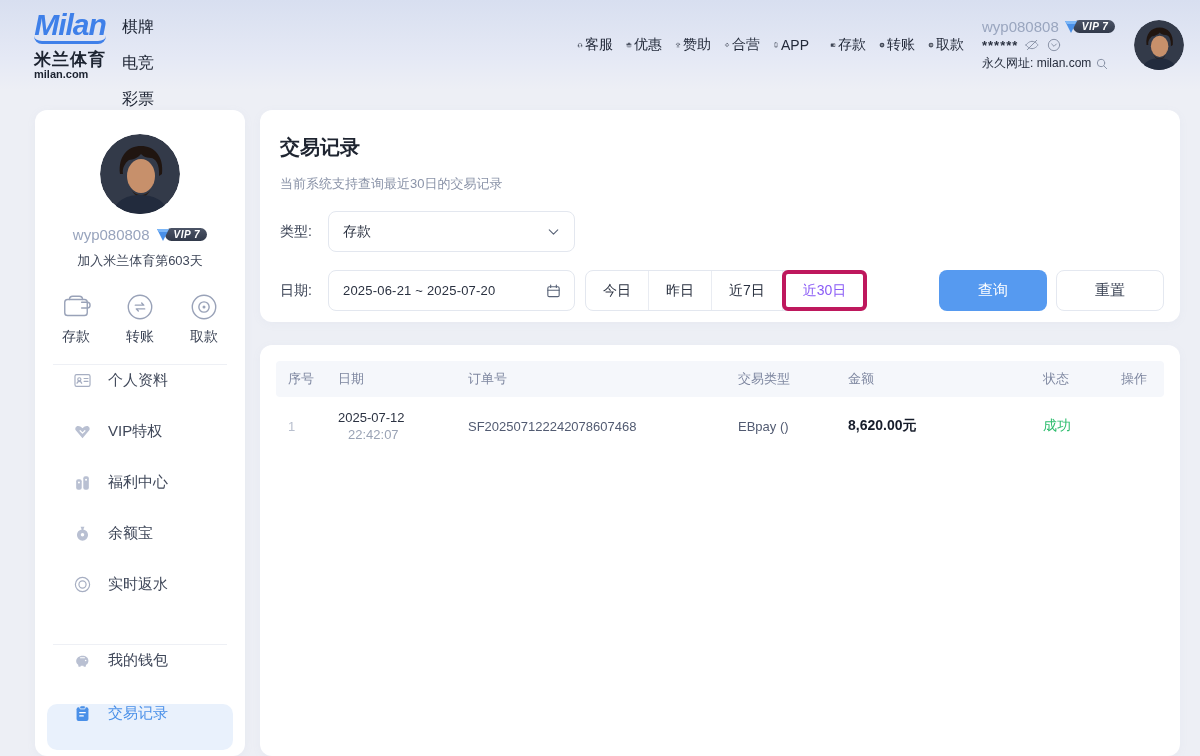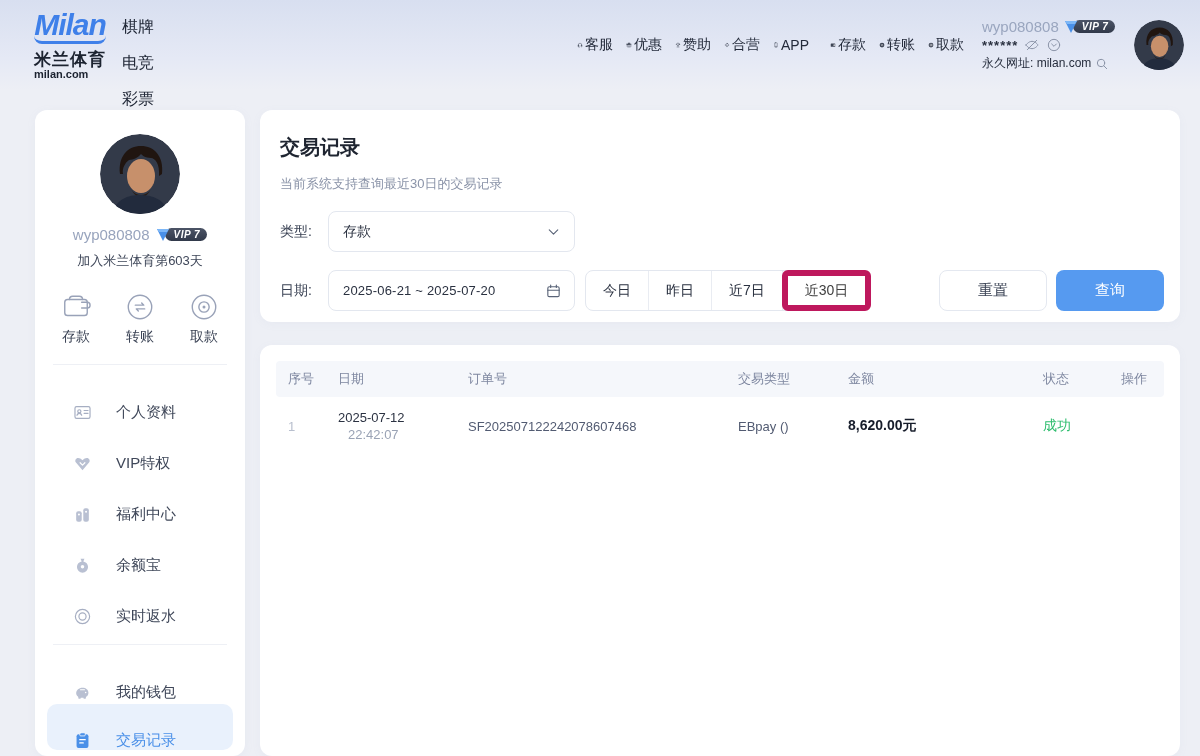--- a/index.html
+++ b/index.html
@@ -45,21 +45,21 @@
   .sb-avatar { width:80px; height:80px; margin:0 auto; display:block; }
   .sb-name-row { display:flex; align-items:center; justify-content:center; gap:5px; margin-top:12px; }
   .sb-name { font-size:15px; color:#98a4bd; }
   .sb-joined { text-align:center; font-size:13px; color:#3f4759; margin-top:9px; }
   .sb-quick { display:flex; justify-content:space-between; padding:0 26px; margin-top:22px; }
   .sb-quick-item { display:flex; flex-direction:column; align-items:center; gap:6px; cursor:pointer; }
   .sb-quick-item svg { width:30px; height:30px; stroke:#99a2b8; fill:none; stroke-width:1.5; stroke-linecap:round; stroke-linejoin:round; }
   .sb-quick-item .sb-quick-label { font-size:14px; color:#3a4254; }
   .sb-divider { height:1px; background:#eef0f5; margin:18px 18px 0 18px; }
   .sb-menu { margin-top:6px; }
-  .sb-item { display:flex; align-items:flex-end; gap:24px; height:51px; padding-left:38px; cursor:pointer; }
+  .sb-item { display:flex; align-items:flex-start; gap:16px; height:51px; padding-left:38px; cursor:pointer; }
   .sb-item svg { width:19px; height:19px; stroke:#a6aec2; fill:none; stroke-width:1.5; stroke-linecap:round; stroke-linejoin:round; flex:0 0 auto; }
   .sb-item svg.fillicon { stroke:none; fill:#b9c0d2; }
   .sb-item .sb-label { font-size:15px; color:#3f4759; }
   .sb-item.active { background:#e9f1fc; border-radius:10px; margin:2px 12px 0 12px; padding-left:26px; height:46px; }
   .sb-item.active .sb-label { color:#4a90e8; }
 
   
   .panel { position:absolute; background:#fff; border-radius:12px; box-shadow:0 2px 10px rgba(140,150,180,.06); }
   .filter-panel { left:260px; top:110px; width:920px; height:212px; padding:24px 16px 0 20px; }
   .page-title { font-size:20px; font-weight:700; color:#1e2430; }
@@ -70,21 +70,21 @@
     background:#fff; display:flex; align-items:center; padding:0 36px 0 14px; cursor:pointer; }
   .selectbox .sel-value { font-size:14px; color:#2a3140; }
   .datebox .date-value { font-size:13px; color:#2a3140; letter-spacing:.2px; }
   .box-icon { position:absolute; right:12px; top:50%; transform:translateY(-50%); width:17px; height:17px;
     stroke:#5a6478; fill:none; stroke-width:1.6; stroke-linecap:round; stroke-linejoin:round; }
   .range-group { display:flex; align-items:stretch; height:41px; border:1px solid #e3e7ef; border-radius:8px;
     margin-left:10px; background:#fff; }
   .range-btn { display:flex; align-items:center; justify-content:center; padding:0 17px; font-size:14px;
     color:#2a3140; border-right:1px solid #e9ecf2; cursor:pointer; white-space:nowrap; }
   .range-btn:last-child { border-right:none; }
-  .range-btn.active { border:6px solid #be185d; border-radius:6px; margin:-1px; color:#404040; background:#fff; }
+  .range-btn.active { border:4px solid #be185d; border-radius:6px; margin:-1px; color:#8b5cf6; background:#fff; }
   .btns { margin-left:auto; display:flex; gap:9px; }
   .btn { width:108px; height:41px; border-radius:8px; font-size:15px; display:flex; align-items:center;
     justify-content:center; cursor:pointer; }
   .btn-primary { background:#569af0; color:#fff; }
   .btn-plain { background:#fff; border:1px solid #e4e8f0; color:#3a4254; }
 
   .table-panel { left:260px; top:345px; width:920px; height:411px; padding:16px 16px 0 16px; }
   .tgrid { display:grid; grid-template-columns:50px 130px 270px 110px 195px 78px 1fr; align-items:center; padding:0 12px; }
   .thead { height:36px; background:#f5f7fb; border-radius:4px; }
   .th { font-size:13px; color:#7e87a0; }
@@ -364,22 +364,22 @@
             <path d="M8 3.5V7M16 3.5V7M4 11h16"></path>
           </svg>
       </div>
       <div class="range-group">
         <span class="range-btn">今日</span>
         <span class="range-btn">昨日</span>
         <span class="range-btn">近7日</span>
         <span class="range-btn active">近30日</span>
       </div>
       <div class="btns">
+        <div class="btn btn-primary">查询</div>
         <div class="btn btn-plain">重置</div>
-        <div class="btn btn-primary">查询</div>
       </div>
     </div>
   </section>
 
   <section class="panel table-panel">
     <div class="tgrid thead">
       <span class="th">序号</span>
       <span class="th">日期</span>
       <span class="th">订单号</span>
       <span class="th">交易类型</span>

